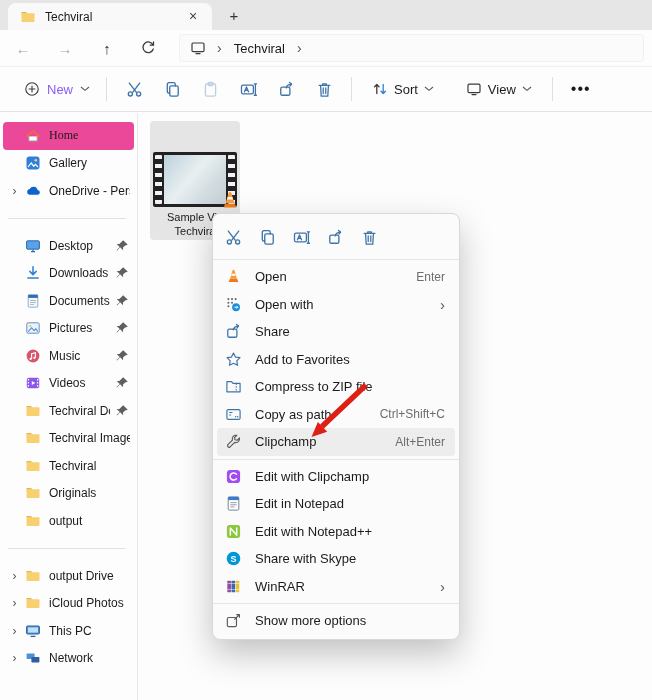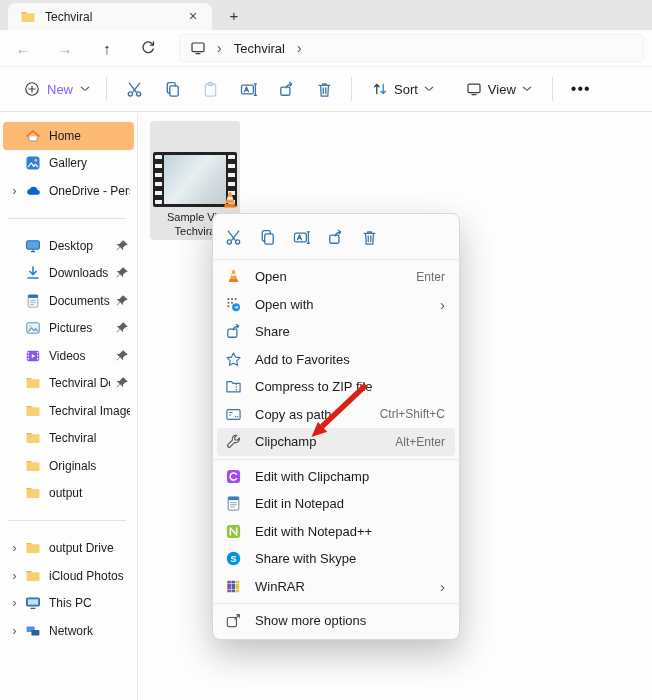--- a/index.html
+++ b/index.html
@@ -42,21 +42,21 @@
   .i16 { width:16px; height:16px; display:block; }
   .i17 { width:17px; height:17px; display:block; }
 
   
   .content { position:absolute; left:0; top:113px; width:652px; height:587px; background:#fdfdfd; }
   .splitter { position:absolute; left:137px; top:113px; width:1px; height:587px; background:#e9e9e9; }
 
   
   .sidebar { position:absolute; left:0; top:113px; width:137px; height:587px; padding-top:9px; overflow:hidden; }
   .sb-row { height:27.5px; display:flex; align-items:center; margin:0 3px; border-radius:4px; padding:0 4px 0 5px; gap:4px; }
-  .sb-row.selected { background:#fdba74; }
+  .sb-row.selected { background:#ec4899;font-family:Liberation Serif, serif; }
   .sb-chev { width:13px; font-size:12px; color:#555; text-align:center; flex:0 0 13px; }
   .sb-icon { flex:0 0 17px; display:flex; }
   .sb-label { flex:1; font-size:12px; color:#1b1b1b; white-space:nowrap; overflow:hidden; padding-left:3px; }
   .sb-pin { flex:0 0 14px; display:flex; }
   .sb-div { height:27.5px; display:flex; align-items:center; }
   .sb-div > div { height:1px; background:#e2e2e2; width:118px; margin-left:8px; }
 
   
   .tile { position:absolute; left:150px; top:121px; width:90px; height:119px; background:#e5e5e5;
           border-radius:4px; z-index:1; display:flex; flex-direction:column; align-items:center; }
@@ -297,20 +297,37 @@
       <span class="sb-pin">
           <svg class="i16" viewBox="0 0 16 16">
             <path d="M9.2 2.2l4.6 4.6-2.6.6-2.2 2.2.1 2.7-3-3L3 12.4l-.4-.4 3.1-3.1-3-3 2.7.1L7.6 3.8z" fill="#5f5f5f"></path>
           </svg>
         </span>
     </div>
     <div class="sb-row">
       <span class="sb-chev"></span>
       <span class="sb-icon">
           <svg class="i16" viewBox="0 0 16 16">
+            <circle cx="8" cy="8" r="6.4" fill="#d8566a"></circle>
+            <path d="M6.6 10.8V5.6l3.8-1v5.2" fill="none" stroke="#fff" stroke-width="1.1"></path>
+            <circle cx="5.6" cy="10.9" r="1.1" fill="#fff"></circle>
+            <circle cx="9.4" cy="9.9" r="1.1" fill="#fff"></circle>
+          </svg>
+        </span>
+      <span class="sb-label">Music</span>
+      <span class="sb-pin">
+          <svg class="i16" viewBox="0 0 16 16">
+            <path d="M9.2 2.2l4.6 4.6-2.6.6-2.2 2.2.1 2.7-3-3L3 12.4l-.4-.4 3.1-3.1-3-3 2.7.1L7.6 3.8z" fill="#5f5f5f"></path>
+          </svg>
+        </span>
+    </div>
+    <div class="sb-row">
+      <span class="sb-chev"></span>
+      <span class="sb-icon">
+          <svg class="i16" viewBox="0 0 16 16">
             <rect x="1.8" y="2.8" width="12.4" height="10.4" rx="2" fill="#8a57e8"></rect>
             <path d="M3.4 4v8M12.6 4v8" stroke="#fff" stroke-width="1.3" stroke-dasharray="1.4 1.6"></path>
             <path d="M6.8 6l3.4 2-3.4 2z" fill="#fff"></path>
           </svg>
         </span>
       <span class="sb-label">Videos</span>
       <span class="sb-pin">
           <svg class="i16" viewBox="0 0 16 16">
             <path d="M9.2 2.2l4.6 4.6-2.6.6-2.2 2.2.1 2.7-3-3L3 12.4l-.4-.4 3.1-3.1-3-3 2.7.1L7.6 3.8z" fill="#5f5f5f"></path>
           </svg>

